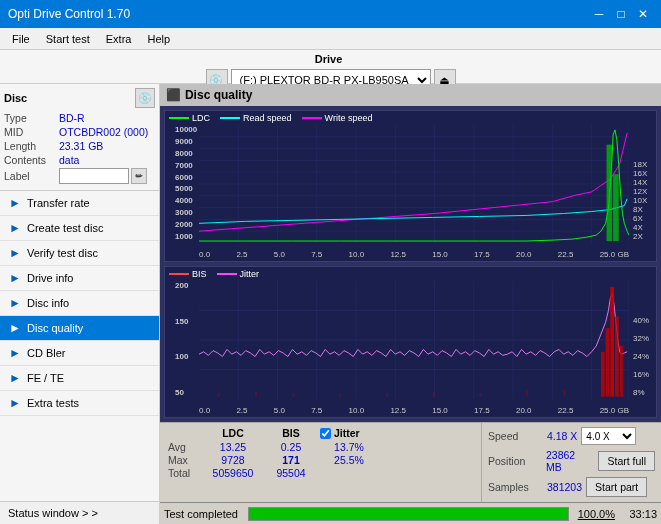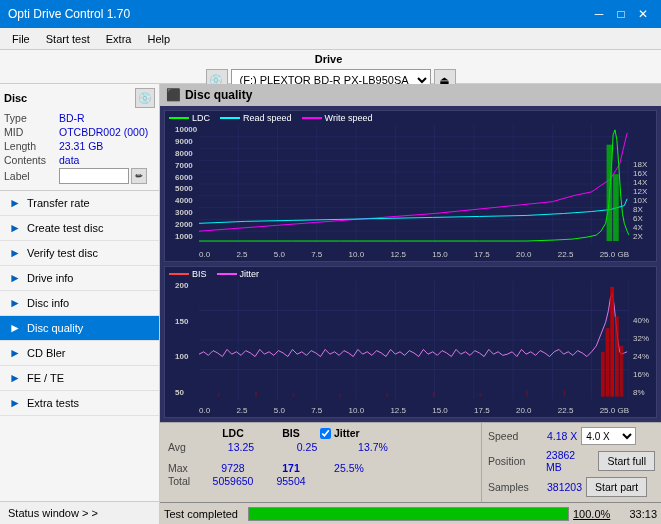--- a/index.html
+++ b/index.html
@@ -441,21 +441,21 @@
       border: 1px solid #888;
     }
     .progress-bar-fill {
       height: 100%;
       background: #00c000;
     }
     .status-percent {
       font-size: 11px;
       color: #000;
       width: 42px;
-      text-align: left;
+      text-align: right;
       text-decoration: underline;
     }
     .status-time {
       font-size: 11px;
       color: #000;
       width: 38px;
       text-align: right;
     }
 
     
@@ -775,21 +775,21 @@
           <div style="display:flex; gap:0; margin-bottom:2px;">
             <div style="width:36px;"></div>
             <div style="width:58px; font-size:10.5px; font-weight:bold; text-align:center; color:#000;">LDC</div>
             <div style="width:58px; font-size:10.5px; font-weight:bold; text-align:center; color:#000;">BIS</div>
             <div style="display:flex; align-items:center; gap:3px;">
               <input type="checkbox" checked="" style="width: 11px; height: 11px;">
               <span style="font-size:10.5px; font-weight:bold; color:#000;">Jitter</span>
             </div>
           </div>
 
-          <div style="display:flex; gap:8px; margin-bottom:9px;">
+          <div style="display:flex; gap:0; margin-bottom:1px;">
             <div style="width:36px; font-size:10.5px; color:#444;">Avg</div>
             <div style="width:58px; font-size:10.5px; color:#0000cc; text-align:center;">13.25</div>
             <div style="width:58px; font-size:10.5px; color:#0000cc; text-align:center;">0.25</div>
             <div style="width:58px; font-size:10.5px; color:#0000cc; text-align:center;">13.7%</div>
           </div>
 
           <div style="display:flex; gap:0; margin-bottom:1px;">
             <div style="width:36px; font-size:10.5px; color:#444;">Max</div>
             <div style="width:58px; font-size:10.5px; color:#0000cc; text-align:center;">9728</div>
             <div style="width:58px; font-size:10.5px; color:#0000cc; text-align:center;font-weight:bold;">171</div>

